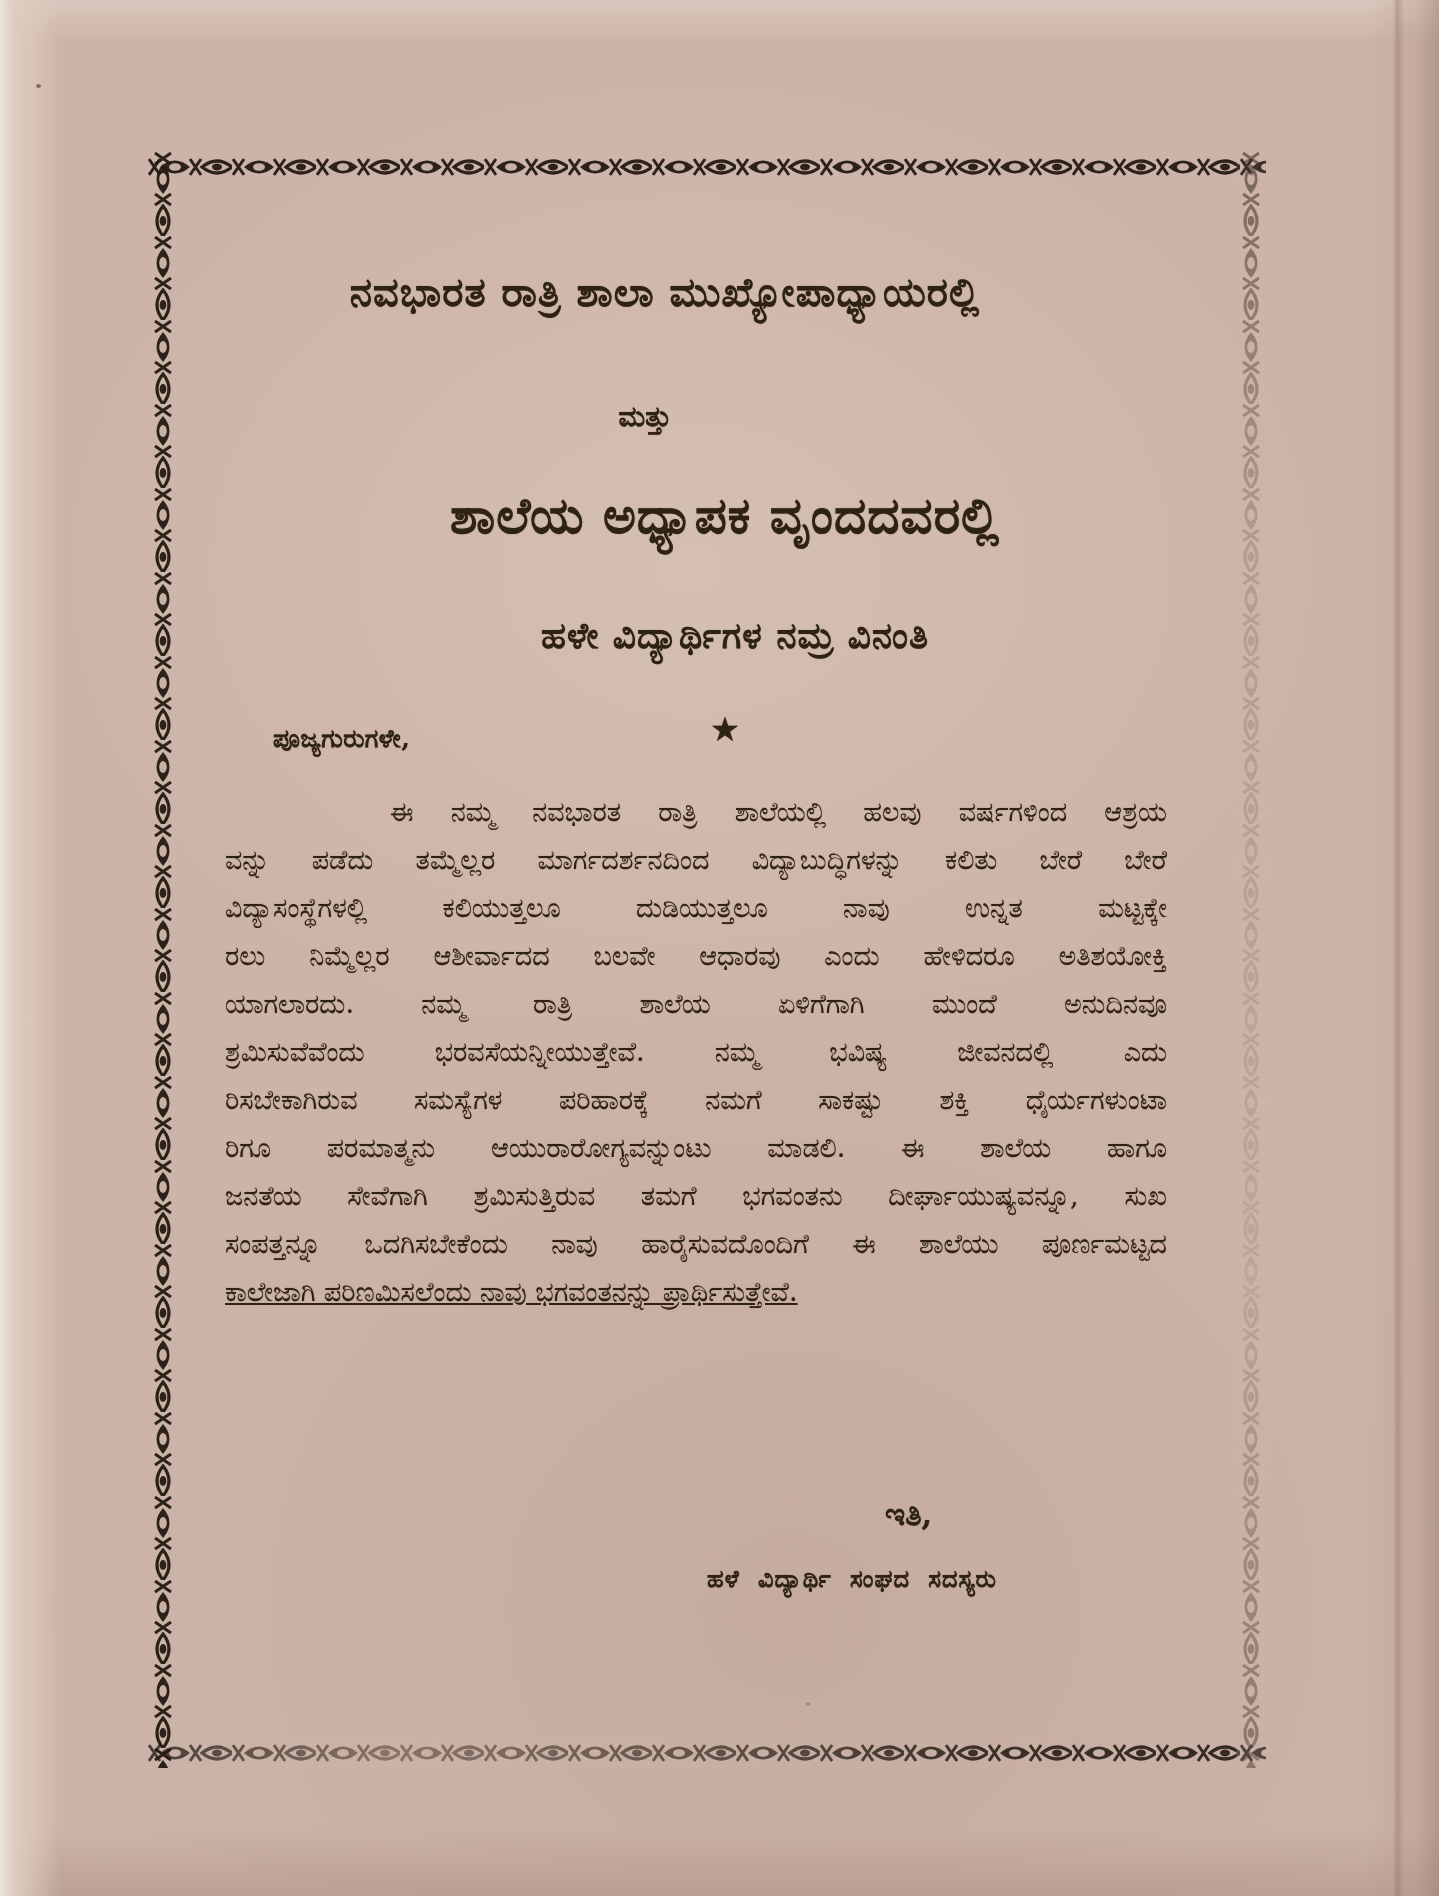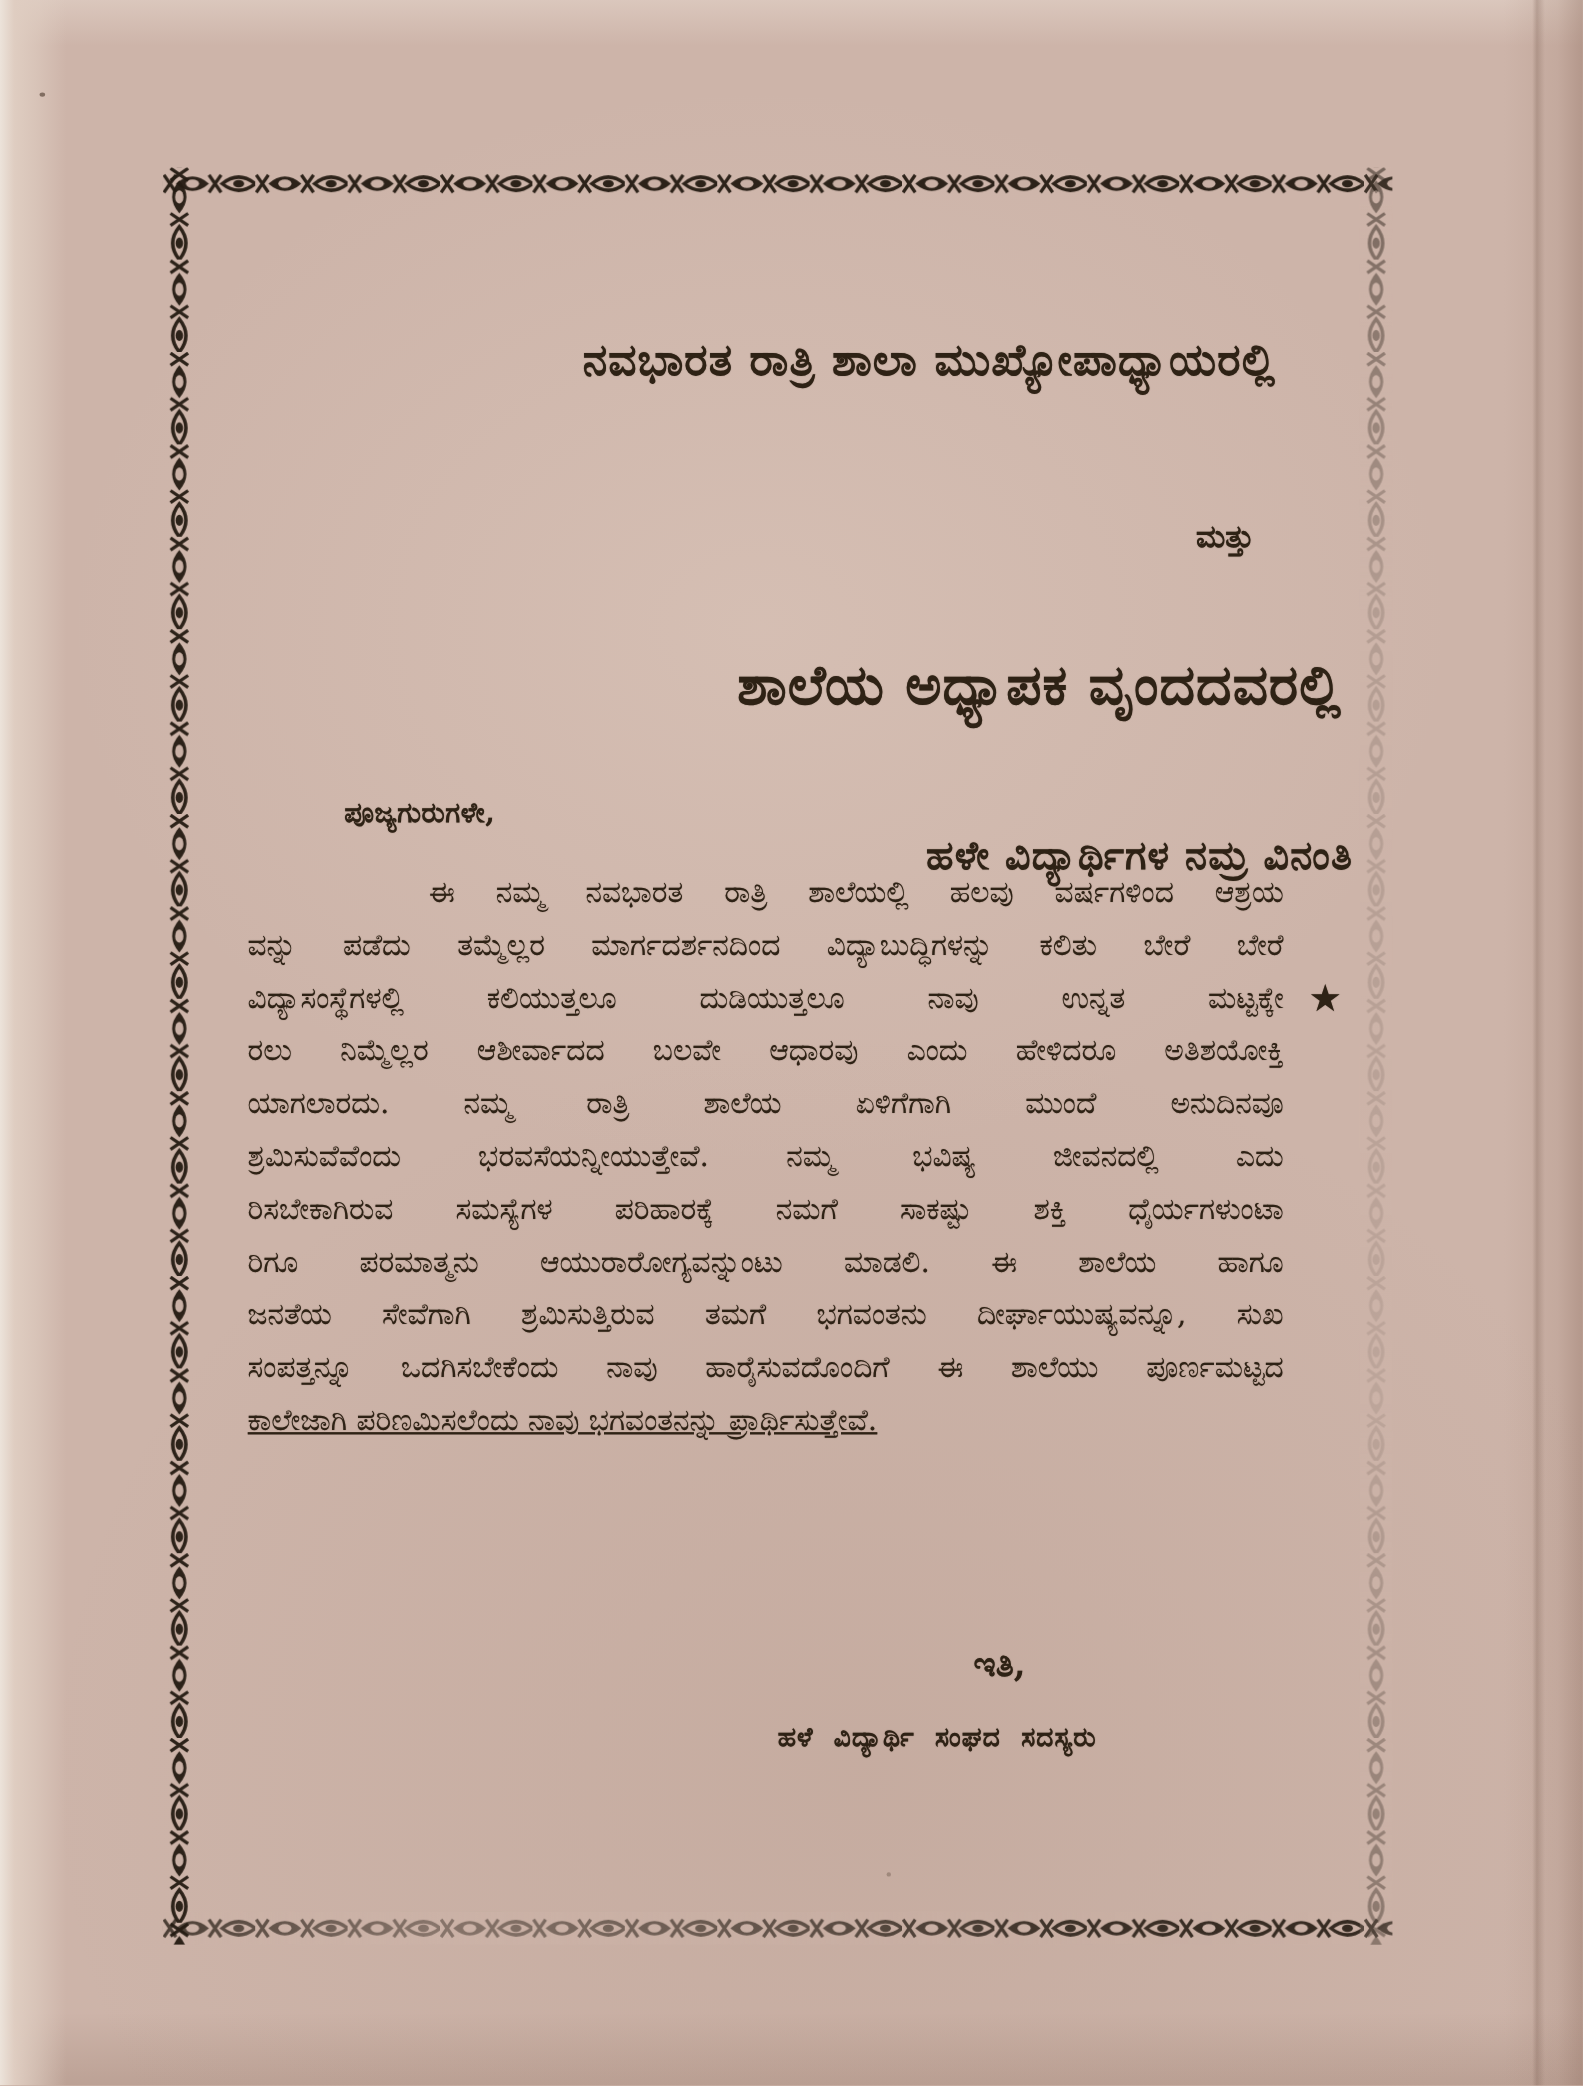--- a/index.html
+++ b/index.html
@@ -17,27 +17,27 @@
       linear-gradient(90deg, #ece3da 0%, #dfcdc1 0.9%, rgba(224,207,195,0.55) 2.4%, rgba(224,207,195,0) 4.2%),
       linear-gradient(270deg, rgba(148,116,102,0.45) 0%, rgba(168,138,124,0.25) 1.6%, rgba(168,138,124,0) 5%),
       linear-gradient(90deg, rgba(0,0,0,0) 96.8%, rgba(110,82,70,0.30) 97.1%, rgba(0,0,0,0) 97.6%),
       linear-gradient(180deg, rgba(232,218,208,0.5) 0%, rgba(232,218,208,0) 2.2%),
       linear-gradient(0deg, rgba(148,118,103,0.30) 0%, rgba(148,118,103,0) 3.5%);
   }
   .ink{color:#2e2215;text-shadow:0 0 1px rgba(46,30,16,0.55);}
   .abs{position:absolute;}
   svg.border-strip{position:absolute;display:block;}
   .heading-wrap{position:absolute;left:190px;top:0;width:990px;}
-  .h-line{position:relative;text-align:right;white-space:nowrap;font-weight:bold;margin-top:36px;}
+  .h-line{position:relative;text-align:center;white-space:nowrap;font-weight:bold;}
   .h1{top:268px;font-size:40px;letter-spacing:1px;transform:translateX(-20px);}
   .h-and{top:352px;font-size:28px;transform:translateX(-40px);}
   .h2{top:404px;font-size:50px;letter-spacing:1px;transform:translateX(40px);}
   .h3{top:472px;font-size:36px;letter-spacing:1px;transform:translateX(50px);}
   .h-star{top:524px;font-size:34px;font-weight:normal;transform:translateX(40px);}
-  .salutation{left:273px;top:724px;font-size:25px;font-weight:bold;letter-spacing:0.5px;margin-left:40px;}
+  .salutation{left:273px;top:724px;font-size:25px;font-weight:bold;letter-spacing:0.5px;}
   .body-block{position:absolute;left:225px;top:790px;width:942px;font-size:27px;}
   .b-line{
     height:48px;line-height:44px;overflow:hidden;
     text-align:justify;text-align-last:justify;
   }
   .b-first{text-indent:165px;}
   .b-last{text-align-last:left;text-decoration:underline;}
   .closing{left:885px;top:1496px;font-size:31px;font-weight:bold;}
   .signature{left:707px;top:1564px;font-size:24px;font-weight:bold;word-spacing:9px;letter-spacing:1px;}
   .speck{position:absolute;background:rgba(60,42,30,0.55);border-radius:50%;}

